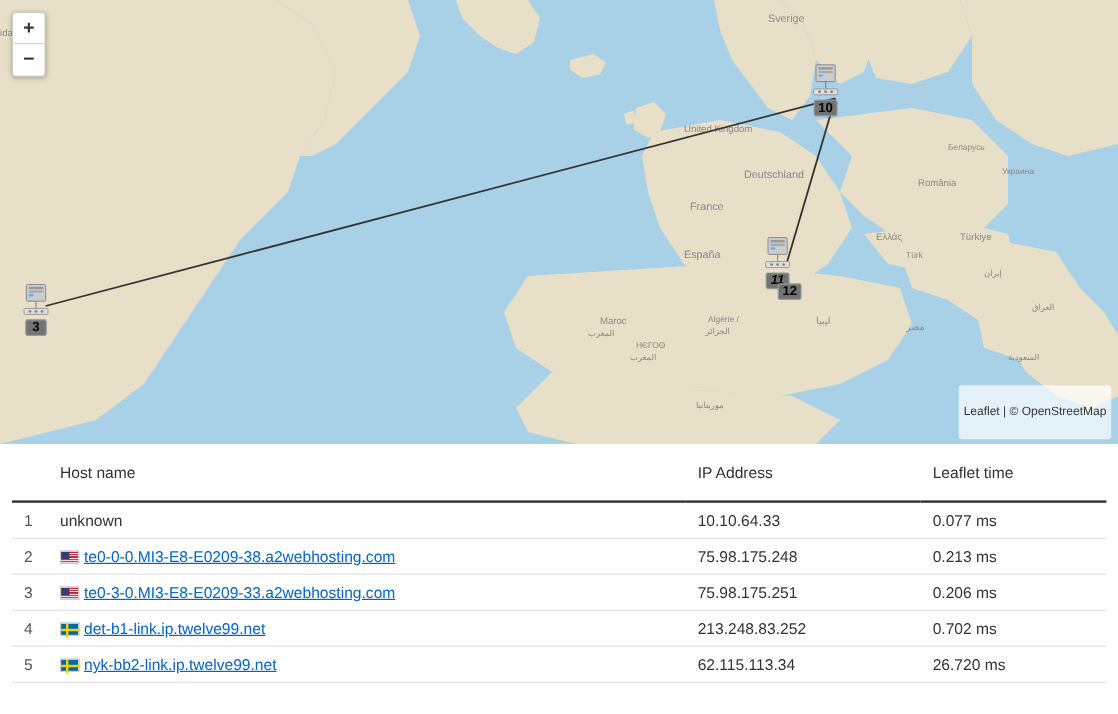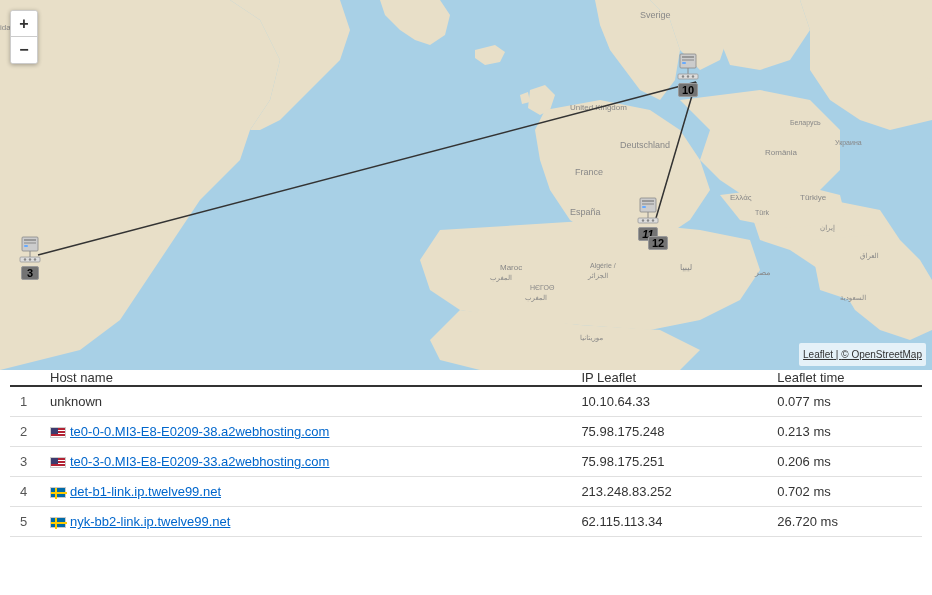--- a/index.html
+++ b/index.html
@@ -58,24 +58,23 @@
     .zoom-btn:last-child { border-bottom: none; }
 
     
     .map-attribution {
       position: absolute;
       bottom: 4px;
       right: 6px;
       font-size: 10px;
       color: #333;
       background: rgba(255,255,255,0.7);
-      padding: 6px 4px;
+      padding: 17px 4px;
       border-radius: 2px;
       z-index: 10;
-      text-decoration: underline;
     }
 
     
     .network-node {
       position: absolute;
       display: flex;
       flex-direction: column;
       align-items: center;
       z-index: 5;
     }
@@ -110,21 +109,21 @@
       width: 100%;
       border-collapse: collapse;
       margin-top: 0;
     }
 
     thead tr {
       border-bottom: 2px solid #333;
     }
 
     thead th {
-      padding: 0 10px;
+      padding: 16px 10px;
       text-align: left;
       font-weight: normal;
       color: #333;
       font-size: 13px;
     }
 
     tbody tr {
       border-bottom: 1px solid #e0e0e0;
     }
 
@@ -333,21 +332,21 @@
     <span>Leaflet</span> | <span>© OpenStreetMap</span>
   </div>
 </div>
 
 <div id="table-section">
   <table>
     <thead>
       <tr>
         <th></th>
         <th>Host name</th>
-        <th>IP Leaflet</th>
+        <th>IP Address</th>
         <th>Leaflet time</th>
       </tr>
     </thead>
     <tbody id="table-body">
     <tr>
           <td>1</td>
           <td><span>unknown</span></td>
           <td>10.10.64.33</td>
           <td>0.077 ms</td>
         </tr>

